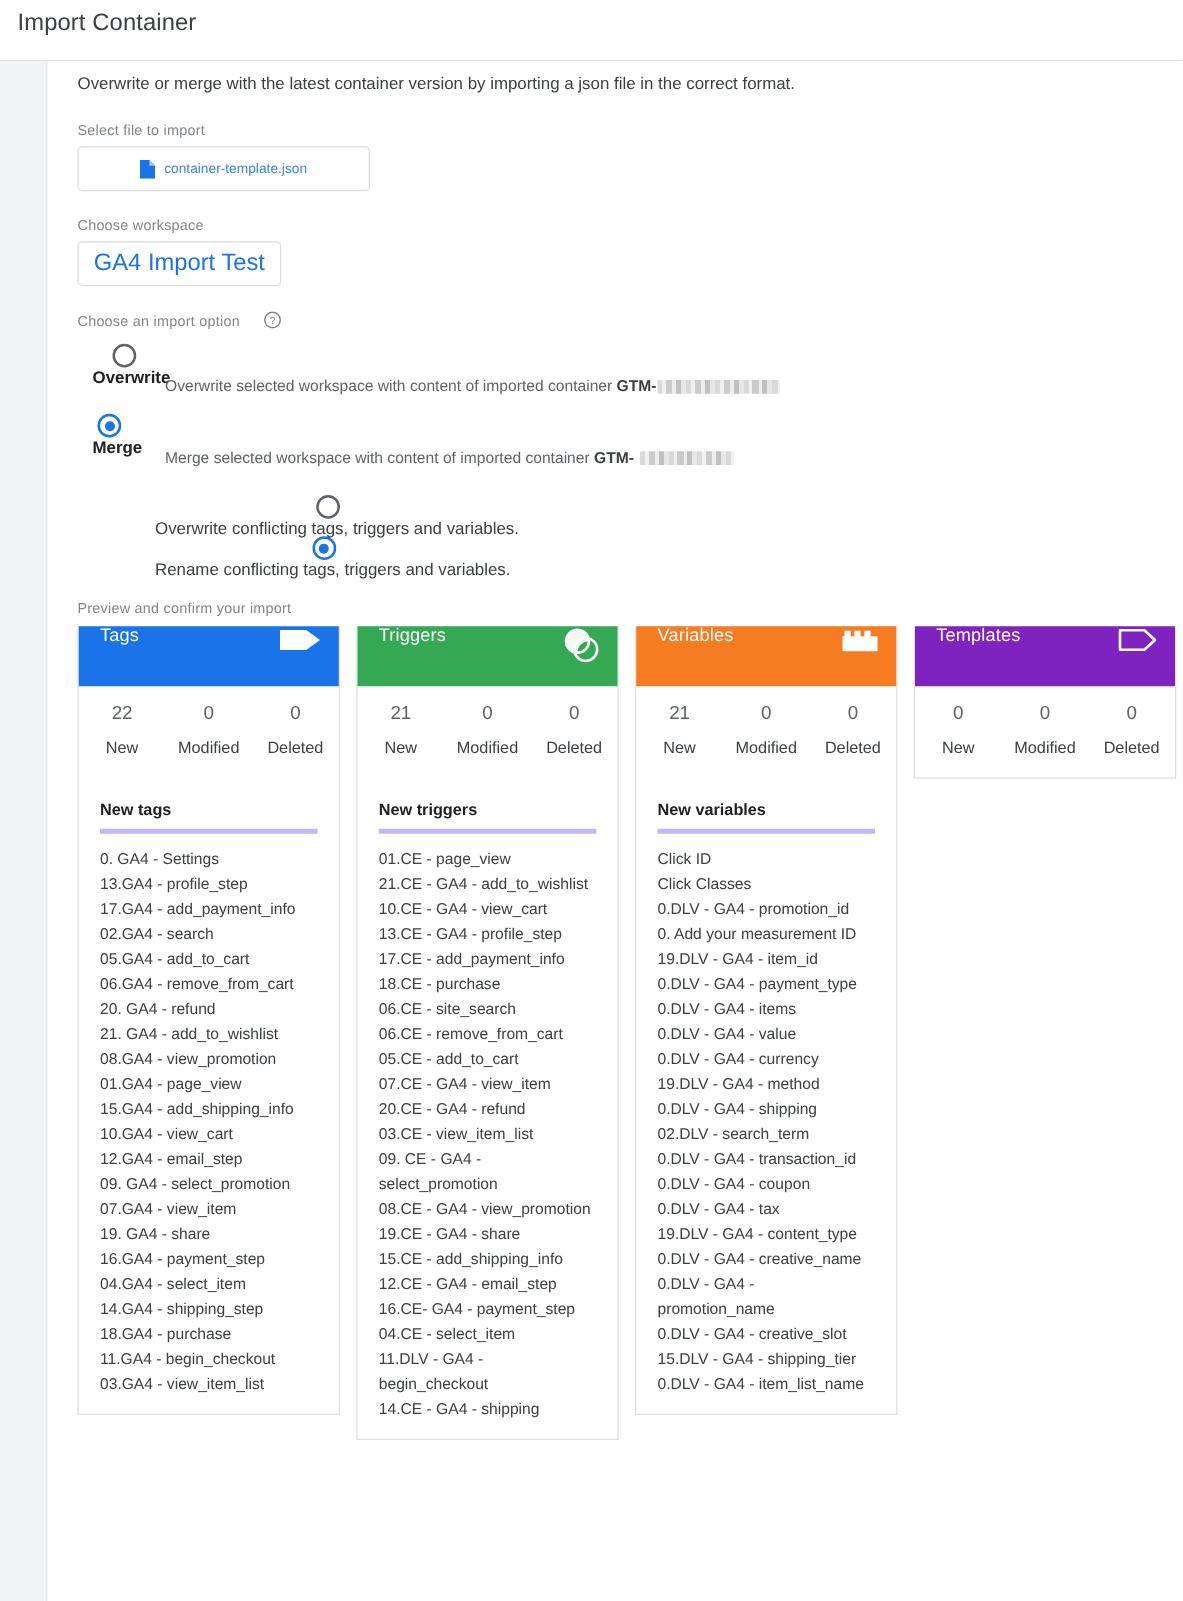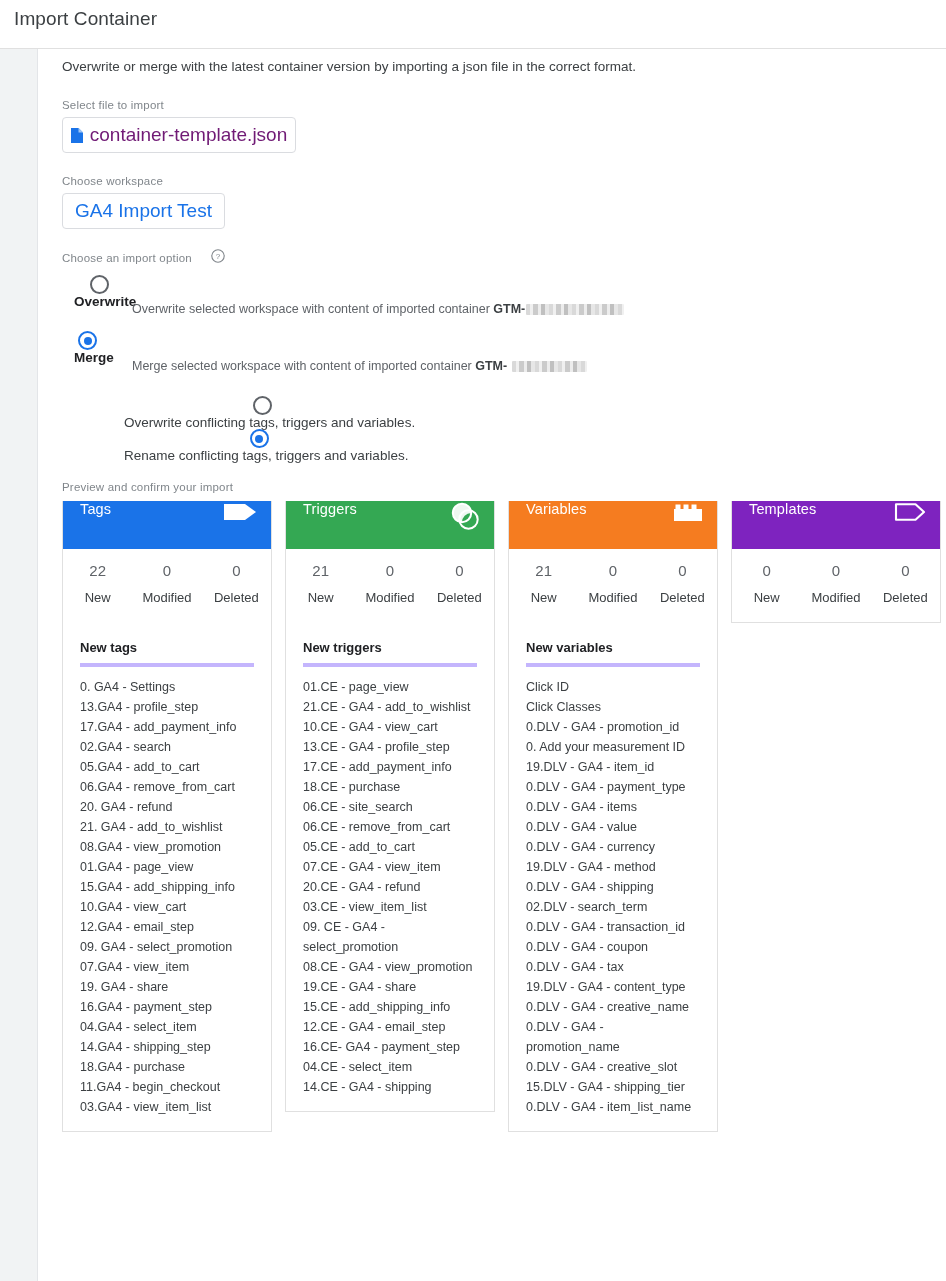--- a/index.html
+++ b/index.html
@@ -72,21 +72,21 @@
     width: 234px; height: 36px;
     border: 1px solid #dadce0;
     border-radius: 4px;
     background: #fff;
     display: flex; align-items: center; justify-content: center;
     gap: 7px;
     cursor: pointer;
   }
   .file-chip .doc-ic { display: block; width: 12px; height: 15px; }
   .file-chip .fname {
-    font-size: 19px; color: #701a75; white-space: nowrap;
+    font-size: 11px; color: #3b82f6; white-space: nowrap;
   }
 
   
   .lbl-ws { position: absolute; left: 24px; top: 126px; }
   .ws-chip {
     position: absolute;
     left: 24px; top: 144px;
     width: 163px; height: 36px;
     border: 1px solid #dadce0;
     border-radius: 4px;
@@ -346,20 +346,21 @@
               <div class="li">07.CE - GA4 - view_item</div>
               <div class="li">20.CE - GA4 - refund</div>
               <div class="li">03.CE - view_item_list</div>
               <div class="li">09. CE - GA4 - select_promotion</div>
               <div class="li">08.CE - GA4 - view_promotion</div>
               <div class="li">19.CE - GA4 - share</div>
               <div class="li">15.CE - add_shipping_info</div>
               <div class="li">12.CE - GA4 - email_step</div>
               <div class="li">16.CE- GA4 - payment_step</div>
               <div class="li">04.CE - select_item</div>
+              <div class="li">11.DLV - GA4 - begin_checkout</div>
               <div class="li">14.CE - GA4 - shipping</div>
             </div>
         </div>
 
         <div class="card" style="left:446px;">
           <div class="card-hd" style="background:#f57c20;">
             <span class="t">Variables</span>
             <span class="ic">
               <svg width="30" height="22" viewBox="0 0 30 22">
                 <rect x="1" y="8" width="28" height="12" fill="#ffffff"></rect>

